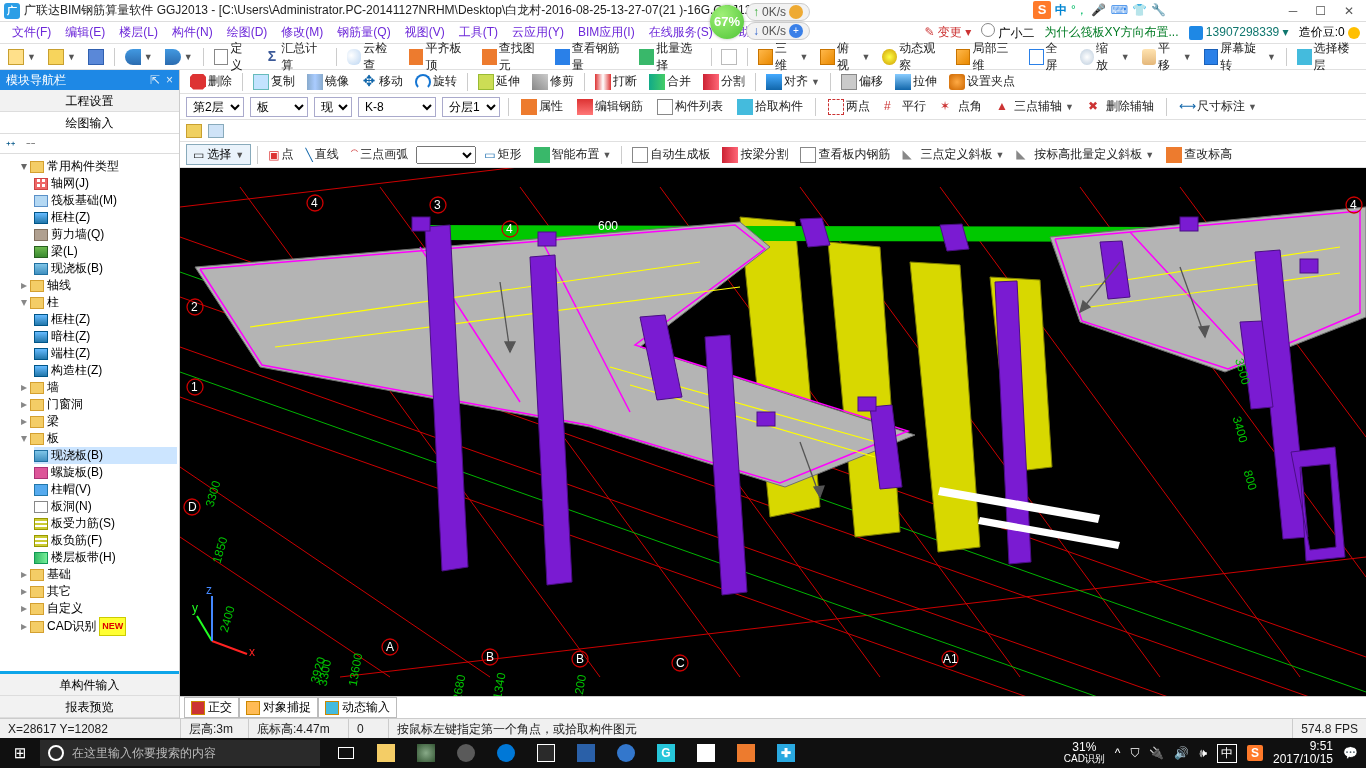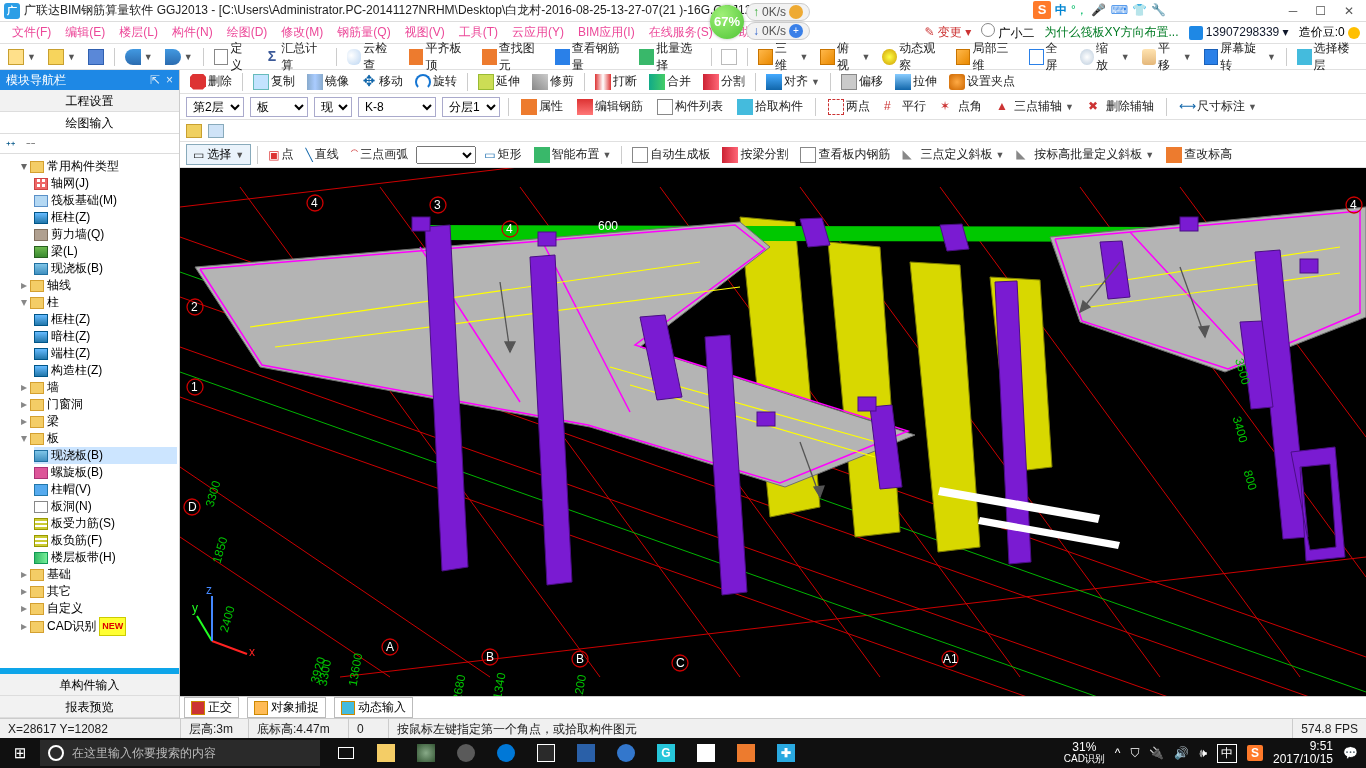--- a/index.html
+++ b/index.html
@@ -6,25 +6,25 @@
 body{width:1366px;height:768px;overflow:hidden;background:#fff;display:flex;flex-direction:column}
 .titlebar{height:22px;background:#fff;display:flex;align-items:center;padding:0 4px;border-bottom:1px solid #ddd;position:relative}
 .titlebar .appicon{width:16px;height:16px;background:#2b9ee6;border-radius:3px;color:#fff;text-align:center;line-height:16px;font-size:10px;font-weight:bold;margin-right:4px}
 .titlebar .title{flex:1;color:#222}
 .win-ctrl{display:flex;gap:18px;padding-right:8px}
 .win-ctrl span{color:#555;cursor:default}
 .ime-bar{position:absolute;right:200px;top:1px;display:flex;gap:4px;align-items:center}
 .ime-bar .pin{width:18px;height:18px;background:#ff7a2a;border-radius:2px;color:#fff;text-align:center;line-height:18px;font-size:13px;font-weight:bold}
 .ime-bar .txt{color:#0085d2;font-weight:bold}
 .menubar{height:22px;display:flex;align-items:center;padding:0 6px;gap:2px;border-bottom:1px solid #e0e0e0}
-.menubar .mi{padding:2px 6px;color:#ec4899}
+.menubar .mi{padding:2px 6px;color:#6d28d9}
 .menu-extra{margin-left:auto;display:flex;align-items:center;gap:10px}
 .menu-extra .lnk1{color:#c33}
 .menu-extra .lnk2{color:#007b24}
-.menu-extra .acct{color:#0f172a}
+.menu-extra .acct{color:#0f766e}
 .menu-extra .acct-icon{width:14px;height:14px;background:#1e88e5;display:inline-block;border-radius:2px;vertical-align:middle}
 .menu-extra .bean-icon{width:12px;height:12px;background:#ffbf00;border-radius:6px;display:inline-block;vertical-align:middle}
 .toolbar{height:26px;display:flex;align-items:center;padding:0 4px;border-bottom:1px solid #e0e0e0;gap:4px}
 .tb-btn{display:flex;align-items:center;gap:2px;padding:2px 4px;color:#222}
 .tb-btn .ic{width:16px;height:16px;display:inline-block}
 .sep{width:1px;height:18px;background:#ccc;margin:0 2px}
 .ic-new{background:#ffe08a;border:1px solid #c8a030}
 .ic-open{background:#f7d45c;border:1px solid #c8a030}
 .ic-save{background:#5a88d8;border:1px solid #3060b0}
 .ic-undo{background:linear-gradient(#4299e1,#2b6cb0);border-radius:8px 0 0 8px}
@@ -75,30 +75,30 @@
 .tree .nic.wall{background:#b0a090;border:1px solid #807060}
 .tree .nic.beam{background:linear-gradient(#6db94f,#3a8a30);border:1px solid #286020}
 .tree .nic.slab{background:linear-gradient(#7fc5e8,#4090c0);border:1px solid #2070a0}
 .tree .nic.spiral{background:#d59;border:1px solid #a37}
 .tree .nic.cap{background:#5ae;border:1px solid #27a}
 .tree .nic.hole{background:#fff;border:1px solid #888}
 .tree .nic.rebar{background:repeating-linear-gradient(0deg,#cc3,#cc3 2px,#fff 2px,#fff 4px);border:1px solid #990}
 .tree .nic.strip{background:linear-gradient(90deg,#3b6,#7e9);border:1px solid #195}
 .tree li.sel{background:#cce5ff}
 .tree .new{background:#ff3;border:1px solid #cc0;font-size:9px;padding:0 2px;margin-left:3px;color:#d00;font-weight:bold}
-.panel-bot{border-top:6px solid #0ea5e9}
+.panel-bot{border-top:3px solid #0ea5e9}
 .panel-bot div{height:22px;line-height:22px;text-align:center;border-bottom:1px solid #ddd;background:#f2f2f2}
 .viewport-area{flex:1;display:flex;flex-direction:column}
 .etoolbar{height:24px;display:flex;align-items:center;padding:0 6px;gap:4px;border-bottom:1px solid #e0e0e0}
 .ptoolbar{height:26px;display:flex;align-items:center;padding:0 6px;gap:6px;border-bottom:1px solid #e0e0e0}
 .ptoolbar select,.ptoolbar .sel{height:20px;border:1px solid #aac;font-size:12px;padding:0 2px;background:#fff}
 .dtoolbar{height:26px;display:flex;align-items:center;padding:0 6px;gap:4px;border-bottom:1px solid #e0e0e0}
 .dtoolbar .sel-btn{border:1px solid #8ab;padding:1px 6px;background:#eaf3fb;display:flex;align-items:center;gap:3px}
 .viewport{flex:1;background:#000;position:relative;overflow:hidden}
-.statusbot{height:22px;display:flex;align-items:center;border-top:1px solid #ccc;padding:0 4px;gap:8px}
+.statusbot{height:22px;display:flex;align-items:center;border-top:1px solid #ccc;padding:0 4px;}
 .statusbot .sb{border:1px solid #bbb;padding:1px 6px;display:flex;align-items:center;gap:3px;background:#fff}
 .statusbot .sb .sic{width:14px;height:14px;background:#fb5;border:1px solid #c80}
 .footer{height:20px;background:#f0f0f0;border-top:1px solid #ccc;display:flex;align-items:center;font-size:12px;color:#222}
 .footer .cell{padding:0 8px;border-right:1px solid #ccc;height:100%;line-height:20px}
 .footer .grow{flex:1}
 .taskbar{height:30px;background:#101010;display:flex;align-items:center;color:#fff}
 .taskbar .winbtn{width:40px;height:30px;text-align:center;line-height:30px;font-size:15px}
 .taskbar .search{width:280px;height:26px;background:#2a2a2a;display:flex;align-items:center;padding:12px 8px;color:#bbb;gap:8px;margin-right:6px}
 .taskbar .circle{width:16px;height:16px;border:2px solid #fff;border-radius:50%}
 .taskbar .ticon{width:40px;height:30px;display:flex;align-items:center;justify-content:center}

